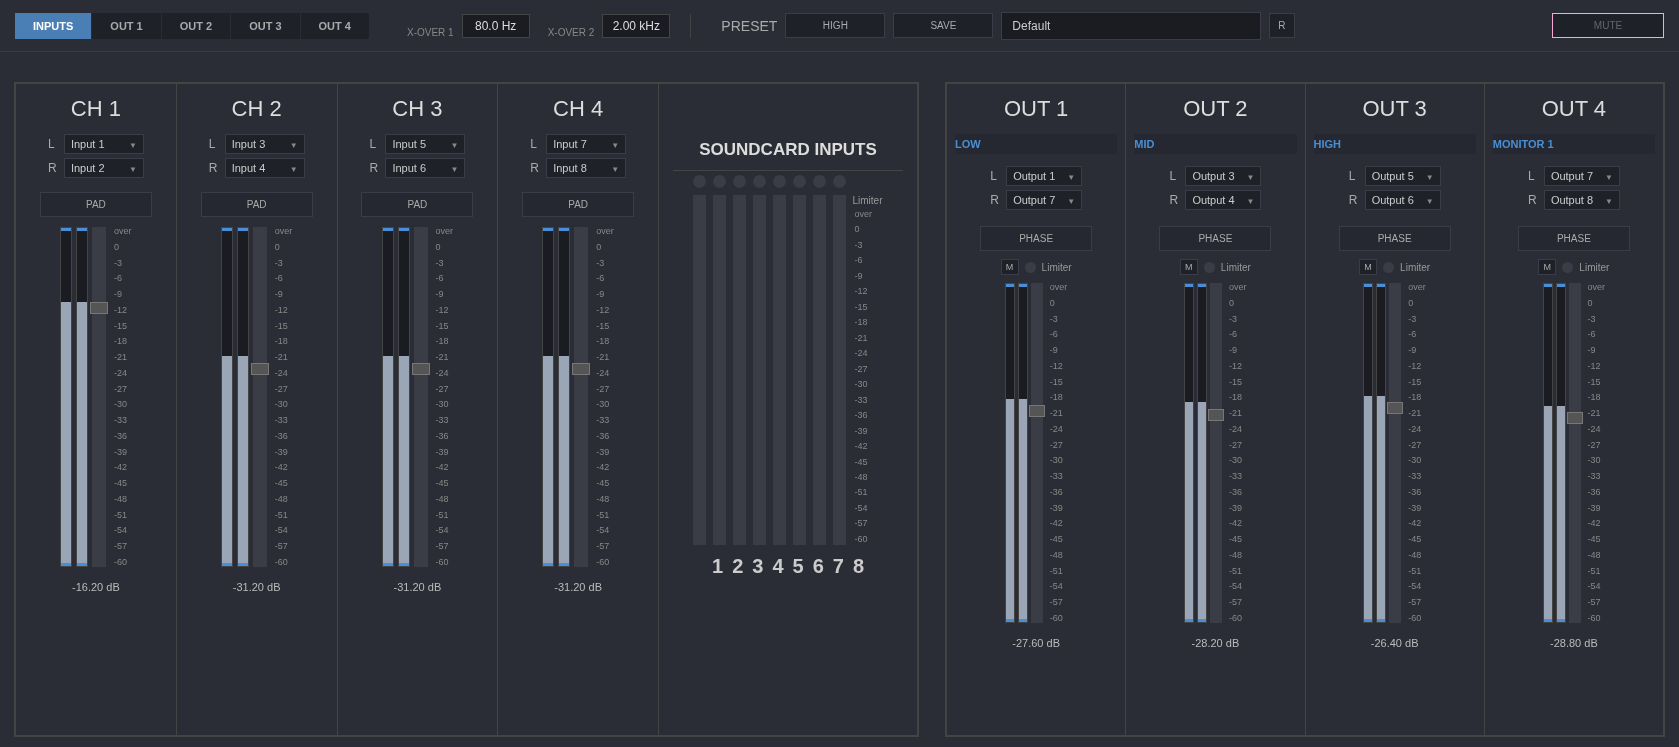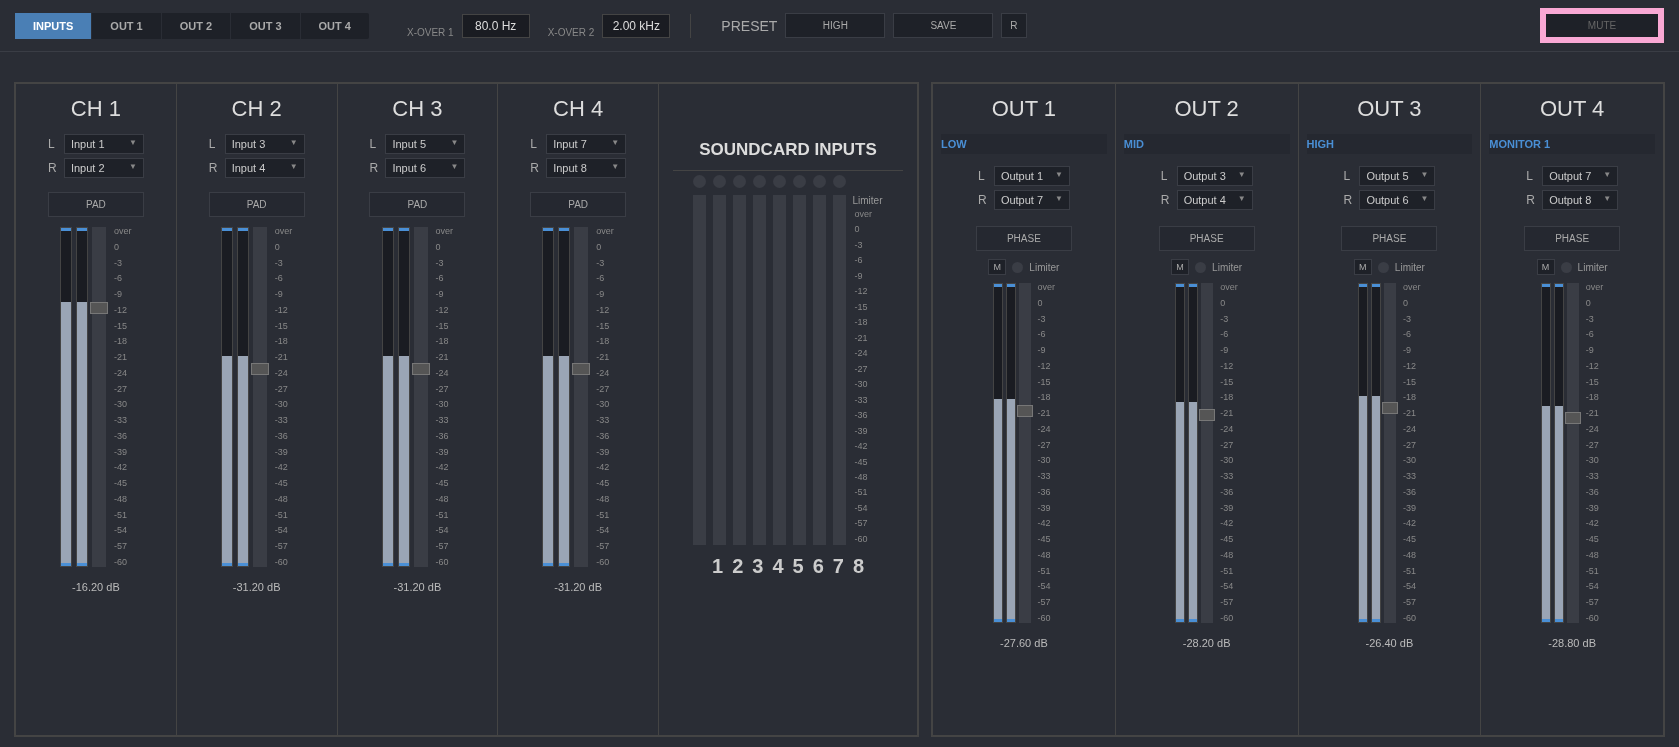--- a/index.html
+++ b/index.html
@@ -14,39 +14,39 @@
 .xover-group { display: flex; align-items: flex-end; gap: 8px; margin-left: 30px; }
 .xover-label { font-size: 10px; color: #888; }
 .xover-input { background: #1a1c22; border: 1px solid #444; color: #ddd; padding: 4px 8px; width: 68px; text-align: center; font-size: 12px; }
 
 .divider { width: 1px; height: 24px; background: #444; margin: 0 12px; }
 
 .preset-label { font-size: 14px; color: #aaa; margin-left: 10px; }
 .preset-btn { background: #1e2128; border: 1px solid #3a3d45; color: #aaa; padding: 6px 0; width: 100px; font-size: 10px; cursor: pointer; }
 .preset-name { background: #1a1c22; border: 1px solid #3a3d45; padding: 6px 10px; width: 260px; color: #ccc; font-size: 12px; }
 .small-btn { background: #1e2128; border: 1px solid #3a3d45; color: #aaa; padding: 6px 8px; font-size: 10px; cursor: pointer; }
-.mute-btn { background: #1e2128; border: 6px solid #f9a8d4; color: #666; padding: 6px 0; width: 124px; font-size: 10px; cursor: pointer; margin-left: auto; }
-
-.main { display: flex; padding: 30px 14px 10px 14px; gap: 12px; height: calc(100vh - 52px); }
+.mute-btn { background: #1e2128; border: 1px solid #f9a8d4; color: #666; padding: 6px 0; width: 112px; font-size: 10px; cursor: pointer; margin-left: auto; }
+
+.main { display: flex; padding: 30px 14px 10px 14px; gap: 26px; height: calc(100vh - 52px); }
 .panel { border: 2px solid #444; background: #2a2d35; display: flex; }
 .inputs-panel { flex: 0 0 905px; }
 .outputs-panel { flex: 1; }
 
 .channel { flex: 1; border-right: 1px solid #444; padding: 12px 8px; display: flex; flex-direction: column; align-items: center; }
 .channel:last-child { border-right: none; }
 .ch-title { font-size: 22px; color: #ddd; margin-bottom: 12px; font-weight: normal; }
 .ch-subtitle { font-size: 11px; color: #4a8fd5; margin-bottom: 12px; font-weight: bold; background: #252830; padding: 4px 0; width: 100%; text-align: left; }
 
 .io-row { display: flex; align-items: center; gap: 6px; margin-bottom: 4px; }
 .io-label { font-size: 12px; color: #aaa; width: 10px; }
-.select { background: #1e2128; border: 1px solid #3a3d45; color: #ccc; padding: 3px 6px; width: 80px; font-size: 11px; display: flex; justify-content: space-between; align-items: flex-start; cursor: pointer; }
+.select { background: #1e2128; border: 1px solid #3a3d45; color: #ccc; padding: 3px 6px; width: 80px; font-size: 11px; display: flex; justify-content: space-between; align-items: flex-end; cursor: pointer; }
 .sel-out { width: 76px; }
 .chev { font-size: 8px; color: #888; }
 
-.wide-btn { background: #252830; border: 1px solid #3a3d45; color: #aaa; padding: 6px 0; width: 96px; font-size: 10px; margin-top: 10px; cursor: pointer; }
+.wide-btn { background: #252830; border: 1px solid #3a3d45; color: #aaa; padding: 6px 0; width: 112px; font-size: 10px; margin-top: 10px; cursor: pointer; }
 .wide-btn.out { margin-top: 12px; margin-bottom: 6px; }
 
 .mute-row { display: flex; align-items: center; gap: 6px; margin-top: 2px; margin-bottom: 6px; }
 .m-btn { background: #1e2128; border: 1px solid #3a3d45; color: #aaa; width: 18px; height: 16px; font-size: 9px; display: flex; align-items: center; justify-content: center; cursor: pointer; }
 .led { width: 11px; height: 11px; border-radius: 50%; background: #3a3d45; }
 .limiter-label { font-size: 10px; color: #999; }
 
 .meter-area { display: flex; gap: 4px; margin-top: 10px; align-items: flex-start; }
 .meter-col { width: 12px; height: 340px; background: #1a1c22; border: 1px solid #444; position: relative; }
 .meter-fill { position: absolute; bottom: 0; left: 0; right: 0; background: #9aa5b5; }
@@ -92,20 +92,21 @@
     <input class="xover-input" value="80.0 Hz" style="">
   </div>
   <div class="xover-group" style="margin-left:10px">
     <span class="xover-label">X-OVER 2</span>
     <input class="xover-input" value="2.00 kHz" style="">
   </div>
   <div class="divider"></div>
   <span class="preset-label">PRESET</span>
   <button class="preset-btn">HIGH</button>
   <button class="preset-btn">SAVE</button>
+  <input class="preset-name" value="Default" style="">
   <button class="small-btn">R</button>
   <button class="mute-btn">MUTE</button>
 </div>
 
 <div class="main">
   <div class="panel inputs-panel" id="inputs-panel">
       <div class="channel">
     <div class="ch-title">CH 1</div>
     <div class="io-row">
           <span class="io-label">L</span>

